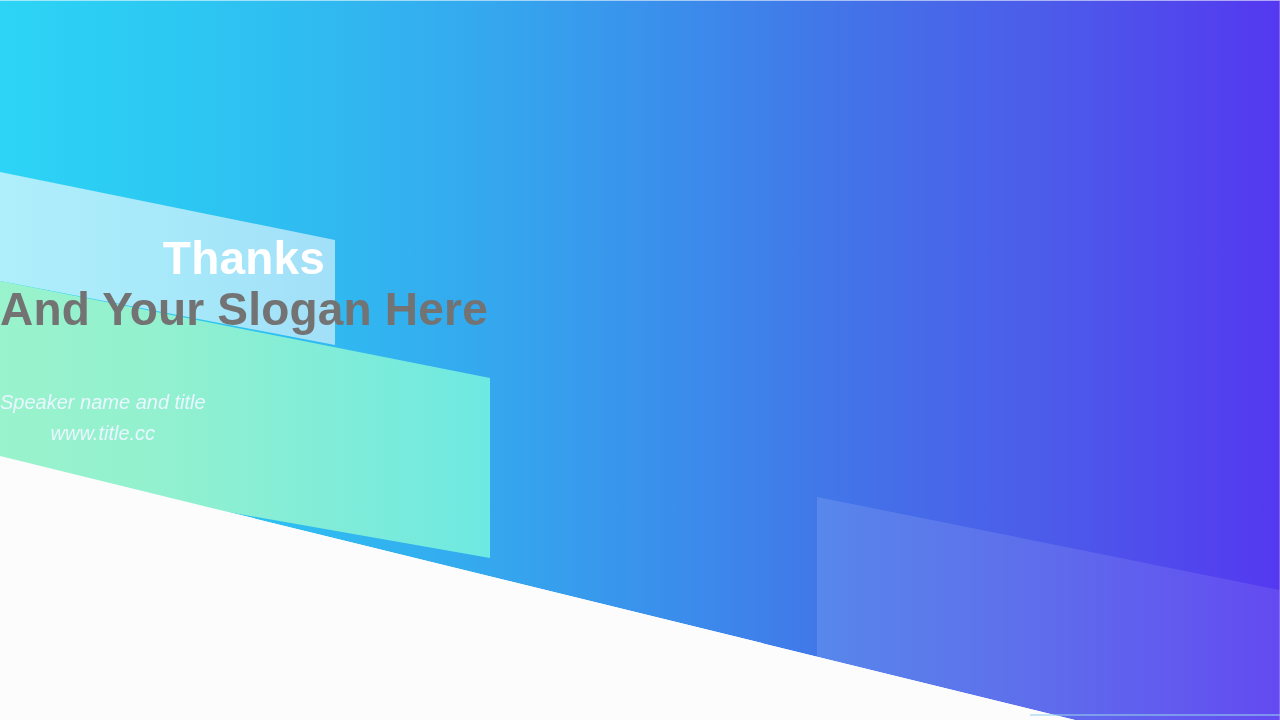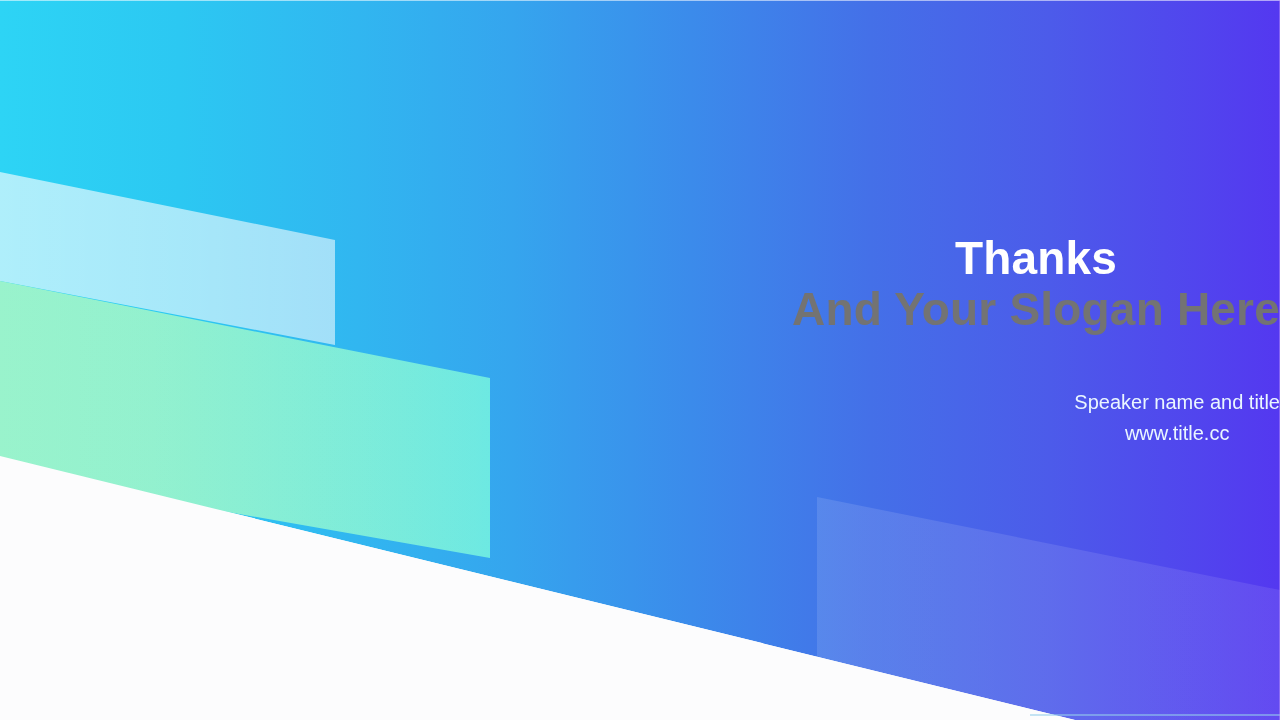--- a/index.html
+++ b/index.html
@@ -146,21 +146,21 @@
   
 
   .content {
     position: absolute;
     left: 0;
     top: 0;
     width: 1280px;
     height: 720px;
     display: flex;
     flex-direction: column;
-    align-items: flex-end;
+    align-items: flex-start;
     justify-content: center;
     text-align: center;
   }
 
   .title-block {
     margin-top: -38px;
   }
 
   .title-line-1 {
     display: block;
@@ -189,20 +189,21 @@
   }
 
   .subtitle-line {
     display: block;
     color: #EAF6FF;
     font-family: "Liberation Sans", sans-serif;
     font-weight: normal;
     font-size: 20px;
     line-height: 31px;
     white-space: nowrap;
+    font-style: italic;
   }
 </style>
 </head>
 <body>
 
 <div id="slide">
 
   <div class="bg-layer">
     <div class="shape-main"></div>
     <div class="shape-band1"></div>

